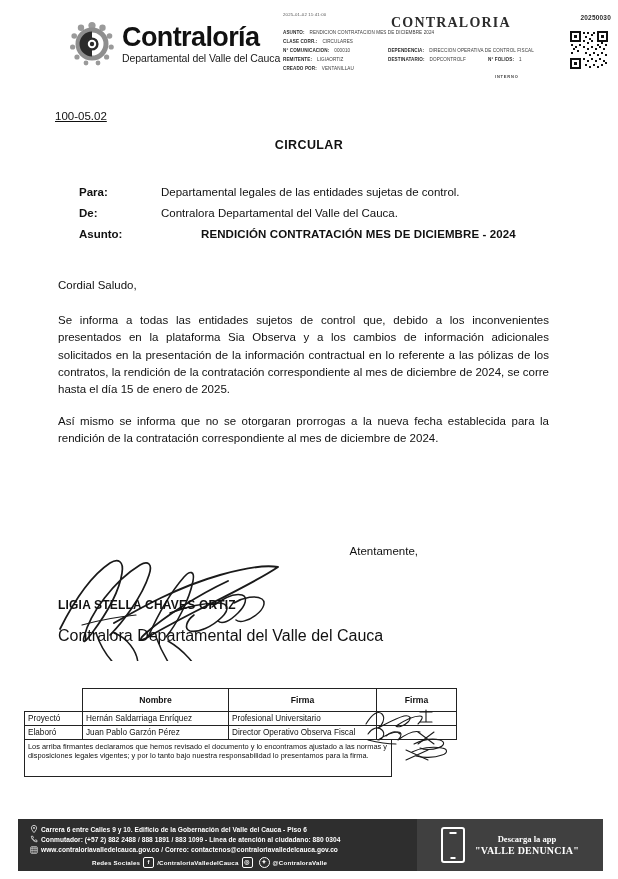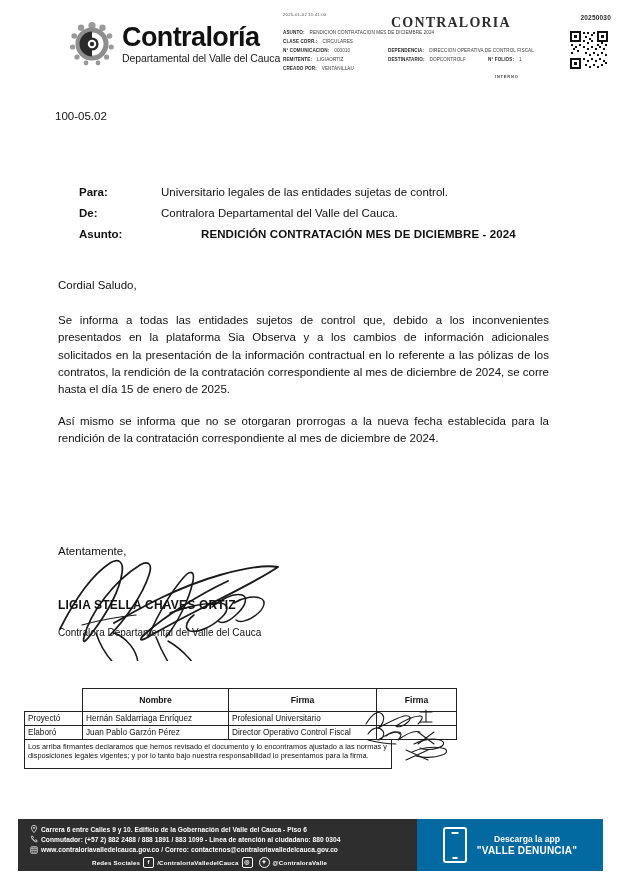--- a/index.html
+++ b/index.html
@@ -113,20 +113,21 @@
     width: 40px;
     height: 40px;
   }
 
   
   .doc-code {
     position: absolute;
     left: 55px;
     top: 110px;
     font-size: 11.5px;
+    text-decoration: underline;
   }
   .circular-title {
     position: absolute;
     top: 138px;
     left: 0;
     width: 100%;
     text-align: center;
     font-size: 12.5px;
     font-weight: bold;
     letter-spacing: 0.4px;
@@ -163,41 +164,42 @@
     margin: 0 14px 15px 0;
     text-align: justify;
   }
   .greeting { text-align: left !important; margin-bottom: 18px !important; }
 
   .sign-wrap {
     position: absolute;
     left: 58px;
     top: 545px;
     width: 360px;
+    text-align: right;
   }
   .atentamente { font-size: 11.5px; }
   .signature-svg {
     position: absolute;
     left: -6px;
     top: -4px;
     pointer-events: none;
   }
   .sign-name {
     position: absolute;
     left: 0;
     top: 53px;
     font-size: 12px;
     font-weight: bold;
     letter-spacing: .2px;
   }
   .sign-role {
     position: absolute;
     left: 0;
     top: 82px;
-    font-size: 10px;
+    font-size: 16px;
   }
 
   
   .tbl-wrap {
     position: absolute;
     left: 24px;
     top: 688px;
     width: 368px;
   }
   table.signers {
@@ -222,21 +224,21 @@
   }
   .col-label { width: 58px; }
   .col-name  { width: 146px; }
   .col-cargo { width: 148px; }
   .col-firma { width: 80px; }
   .disclaimer {
     border: 1px solid #222;
     border-top: none;
     font-size: 7.4px;
     line-height: 9.4px;
-    padding: 2px 3px 7px 3px;
+    padding: 2px 3px 15px 3px;
   }
   .tbl-sign-svg {
     position: absolute;
     left: 338px;
     top: 20px;
     pointer-events: none;
   }
 
   
   .footer {
@@ -289,26 +291,27 @@
     width: 9px; height: 9px;
     border: 1px solid #fff;
     border-radius: 2px;
     margin: 0 3px;
     font-size: 6px;
     line-height: 1;
   }
   .f-social .sbadge.round { border-radius: 50%; }
   .footer-right {
     flex: 0 0 186px;
-    background: #0369a1;
+    background: #404040;
     display: flex;
     align-items: center;
     justify-content: center;
     gap: 10px;
     position: relative;
+    font-family: Liberation Serif, serif;
   }
   .phone-ico {
     width: 20px;
     height: 32px;
     border: 2px solid #fff;
     border-radius: 3px;
     position: relative;
     flex: 0 0 20px;
   }
   .phone-ico::before {
@@ -456,25 +459,26 @@
               <rect x="32" y="12" width="2" height="2"></rect>
               <rect x="28" y="14" width="2" height="2"></rect>
           </g>
         </svg>
       </div>
     </div>
   </div>
 
   <div class="doc-code">100-05.02</div>
 
+  <div class="circular-title">CIRCULAR</div>
 
   <div class="meta">
     <div class="meta-row">
       <div class="meta-label">Para:</div>
-      <div class="meta-value">Universitario legales de las entidades sujetas de control.</div>
+      <div class="meta-value">Departamental legales de las entidades sujetas de control.</div>
     </div>
     <div class="meta-row">
       <div class="meta-label">De:</div>
       <div class="meta-value">Contralora Departamental del Valle del Cauca.</div>
     </div>
     <div class="meta-row asunto">
       <div class="meta-label">Asunto:</div>
       <div class="meta-value">RENDICIÓN CONTRATACIÓN MES DE DICIEMBRE - 2024</div>
     </div>
   </div>
@@ -525,21 +529,21 @@
       <tbody>
         <tr>
           <td>Proyectó</td>
           <td>Hernán Saldarriaga Enríquez</td>
           <td>Profesional Universitario</td>
           <td></td>
         </tr>
         <tr>
           <td>Elaboró</td>
           <td>Juan Pablo Garzón Pérez</td>
-          <td>Director Operativo Control Fiscal</td>
+          <td>Director Operativo Observa Fiscal</td>
           <td></td>
         </tr>
       </tbody>
     </table>
     <div class="disclaimer">Los arriba firmantes declaramos que hemos revisado el documento y lo encontramos ajustado a las normas y disposiciones legales vigentes; y por lo tanto bajo nuestra responsabilidad lo presentamos para la firma.</div>
 
     <svg class="tbl-sign-svg" width="96" height="55" viewBox="0 0 96 55" aria-hidden="true">
       <g fill="none" stroke="#1a1a1a" stroke-width="1.1" stroke-linecap="round" stroke-linejoin="round">
         <path d="M4 16 C10 6 16 2 20 6 C24 10 20 18 16 20 C24 16 34 10 42 8 C48 7 50 10 46 14 C42 18 36 20 34 18 C40 14 50 8 58 8 C62 8 60 12 56 16"></path>
         <path d="M58 4 L70 4 M64 2 L64 14 M58 14 L70 14"></path>

